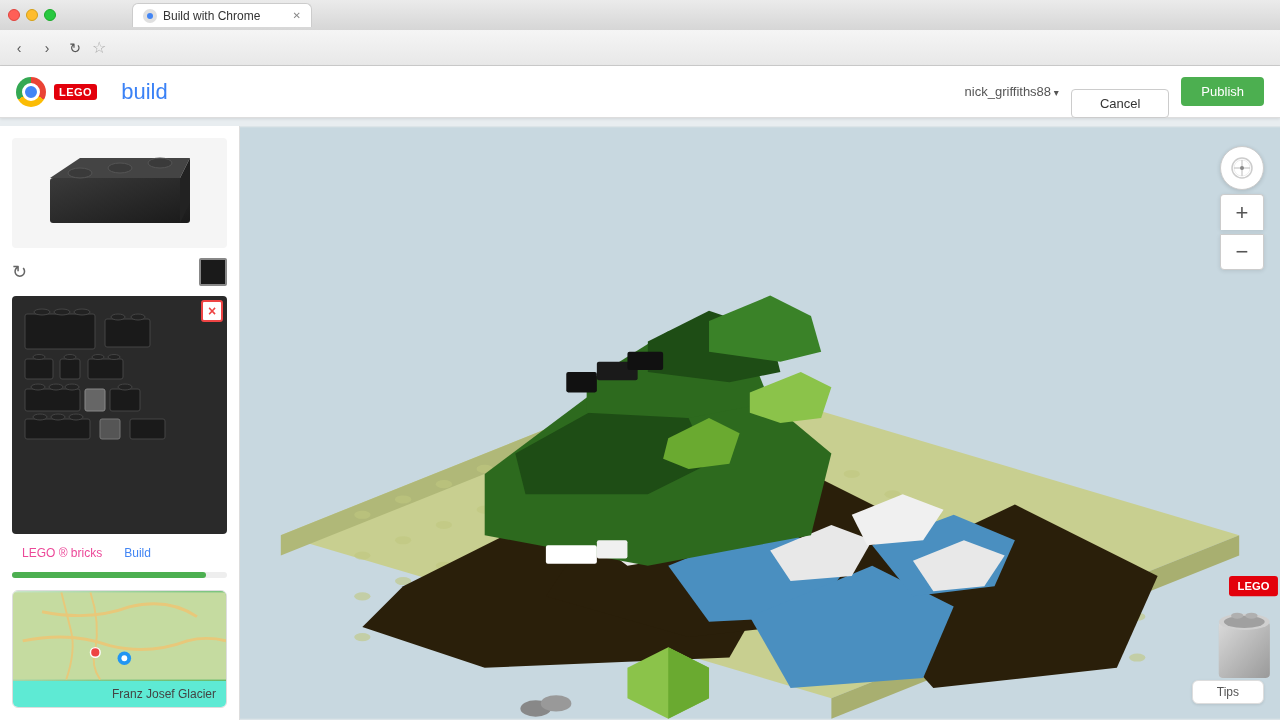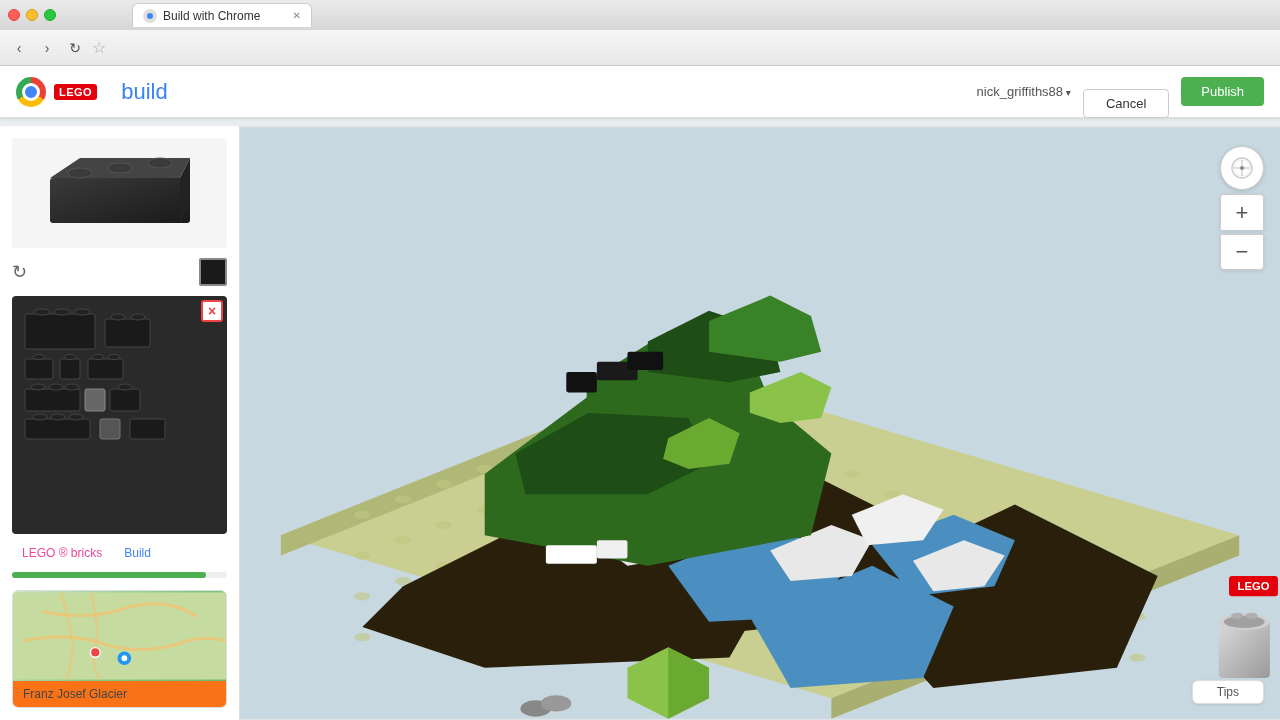--- a/index.html
+++ b/index.html
@@ -136,21 +136,21 @@
     .user-name {
       font-size: 13px;
       color: #555;
       cursor: pointer;
     }
     .user-name::after { content: ' ▾'; font-size: 10px; }
     .cancel-btn {
       background: white;
       border: 1px solid #ccc;
       border-radius: 4px;
-      padding: 6px 22px;
+      padding: 6px 28px;
       font-size: 13px;
       color: #333;
       cursor: pointer;
       margin-top: 24px;
     }
     .publish-btn {
       background: #4caf50;
       border: none;
       border-radius: 4px;
       padding: 7px 20px;
@@ -265,22 +265,22 @@
     .location-map {
       height: 90px;
       background: linear-gradient(135deg, #c8e6c9 0%, #a5d6a7 30%, #81c784 60%, #66bb6a 100%);
       position: relative;
       overflow: hidden;
     }
     .location-name {
       padding: 6px 10px;
       font-size: 12px;
       color: #444;
-      text-align: left;
-      background: #f97316;
+      text-align: right;
+      background: #5eead4;
     }
 
     
     .canvas-area {
       flex: 1;
       background: #dce4e8;
       position: relative;
       overflow: hidden;
     }
 

